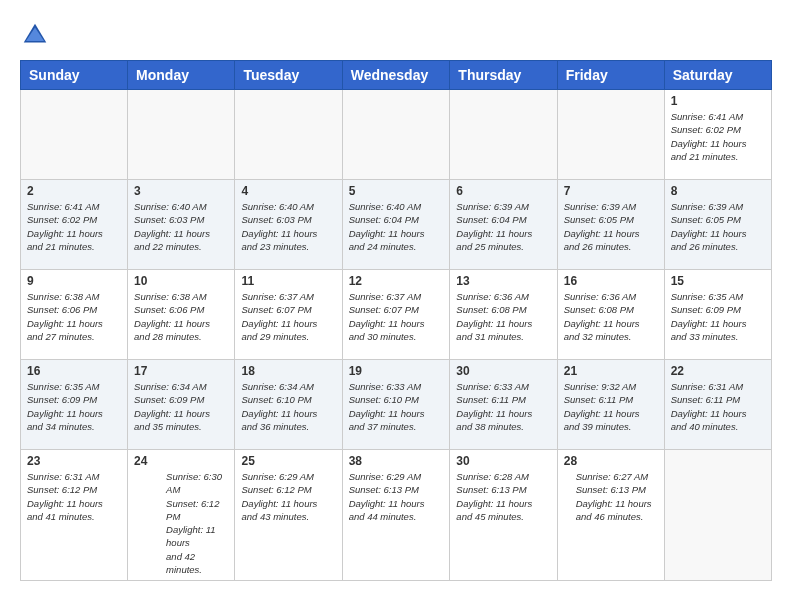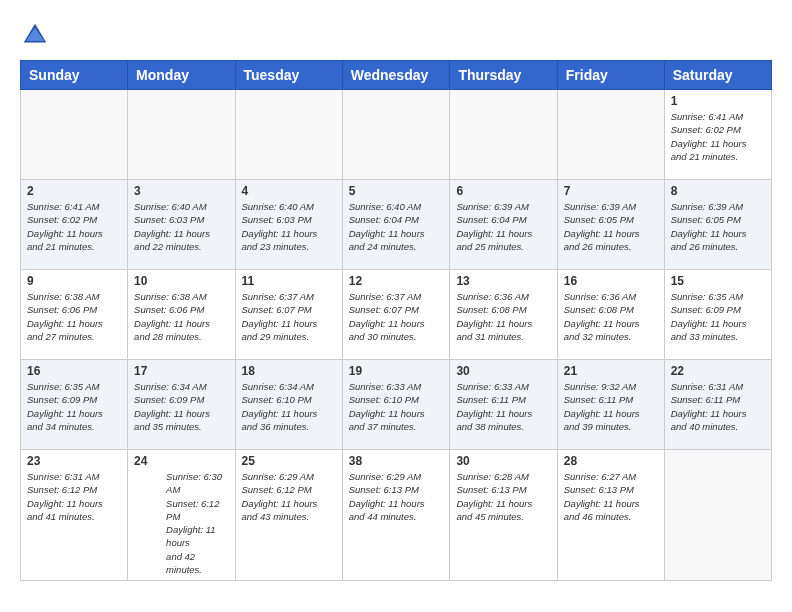--- a/index.html
+++ b/index.html
@@ -319,21 +319,21 @@
         </td>
         <td>
           <div class="day-num">30</div>
           <div class="day-info" style="white-space: pre-line;">Sunrise: 6:28 AM
 Sunset: 6:13 PM
 Daylight: 11 hours
 and 45 minutes.</div>
         </td>
         <td>
           <div class="day-num">28</div>
-          <div class="day-info" style="white-space: pre-line;">Sunrise: 6:27 AM
+          <div class="day-info" style="white-space: pre-line; margin-left: 12px;">Sunrise: 6:27 AM
 Sunset: 6:13 PM
 Daylight: 11 hours
 and 46 minutes.</div>
         </td>
         <td class="empty"></td>
       </tr>
     </tbody>
 </table>
 
 </body></html>

